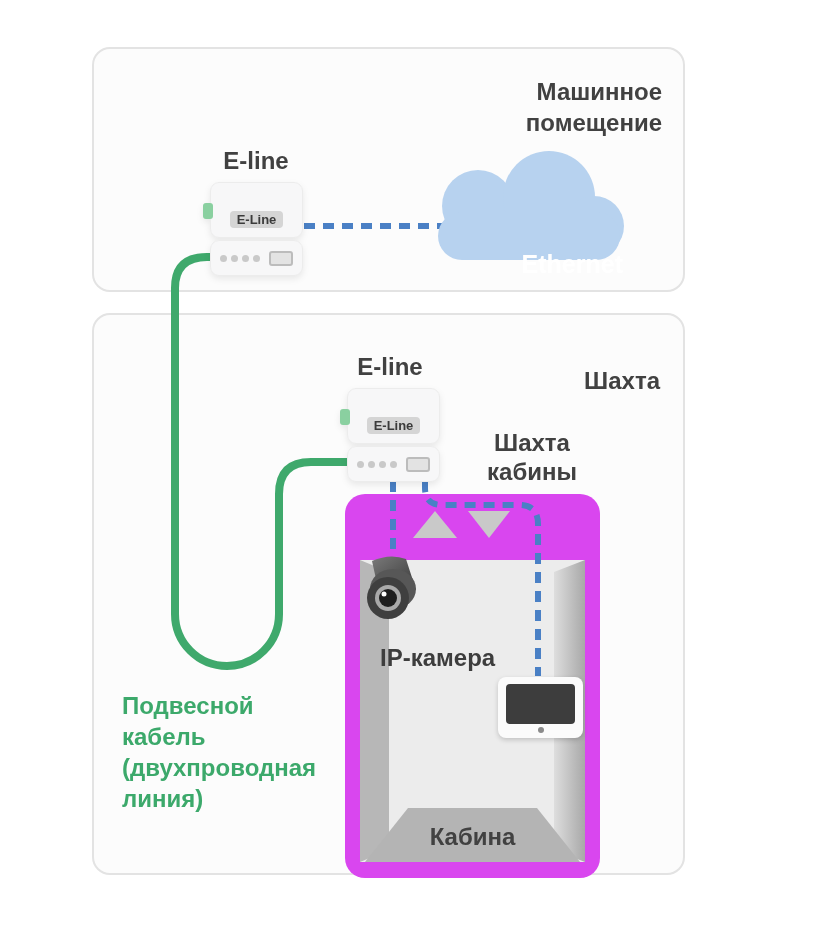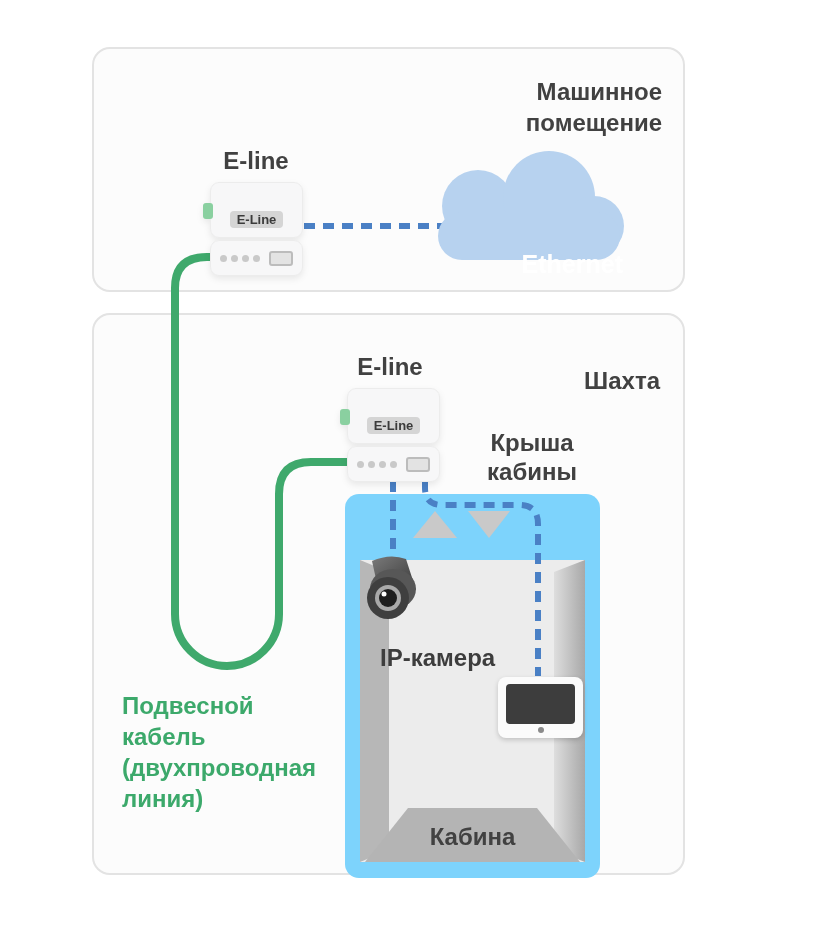--- a/index.html
+++ b/index.html
@@ -43,21 +43,21 @@
   .cloud{position:absolute;left:435px;top:150px;width:188px;height:112px;z-index:4;}
   .cloud .blob{position:absolute;background:#b7d2ef;border-radius:50%;}
   .cloud .base{position:absolute;left:3px;top:62px;width:182px;height:48px;background:#b7d2ef;border-radius:24px;}
   .cloud .b1{left:7px;top:20px;width:72px;height:72px;}
   .cloud .b2{left:68px;top:1px;width:92px;height:92px;}
   .cloud .b3{left:129px;top:46px;width:60px;height:60px;}
   .cloud .cloud-text{position:absolute;left:0;top:60px;width:100%;text-align:right;
     color:#ffffff;font-weight:bold;font-size:25px;margin-top:40px;}
 
   
-  .cabin{position:absolute;left:345px;top:494px;width:255px;height:384px;background:#7dd3fc;border-radius:14px;z-index:2;}
+  .cabin{position:absolute;left:345px;top:494px;width:255px;height:384px;background:#d946ef;border-radius:20px;z-index:2;}
   .cabin-inner{position:absolute;left:15px;top:66px;width:225px;height:302px;background:#ececec;}
   .wall-left{position:absolute;left:0;top:0;width:29px;height:100%;background:#b7b7b7;
     clip-path:polygon(0 0,100% 4%,100% 96%,0 100%);}
   .wall-right{position:absolute;right:0;top:0;width:31px;height:100%;
     background:linear-gradient(to right,#dedede,#a8a8a8);clip-path:polygon(0 4%,100% 0,100% 100%,0 96%);}
   .floor{position:absolute;left:5px;bottom:0;width:215px;height:54px;background:#b4b4b4;
     clip-path:polygon(20% 0,80% 0,100% 100%,0 100%);display:flex;align-items:center;justify-content:center;}
   .floor .caption-floor{font-weight:bold;color:#414141;font-size:24px;margin-top:4px;}
   .arrow{position:absolute;width:0;height:0;z-index:2;}
   .arrow-up{left:413px;top:511px;border-left:22px solid transparent;border-right:22px solid transparent;border-bottom:27px solid #c9c9c9;}
@@ -156,17 +156,17 @@
 
   <div class="display">
     <div class="screen"></div>
     <div class="home-btn"></div>
   </div>
 
   <div class="caption title-machine">Машинное помещение</div>
   <div class="caption title-shaft">Шахта</div>
   <div class="caption device-label-1">E-line</div>
   <div class="caption device-label-2">E-line</div>
-  <div class="caption roof-label">Крыша кабины</div>
+  <div class="caption roof-label">Шахта кабины</div>
   <div class="caption camera-label">IP-камера</div>
   <div class="caption cable-label">Подвесной кабель (двухпроводная линия)</div>
 
 </div>
 
 </body></html>

